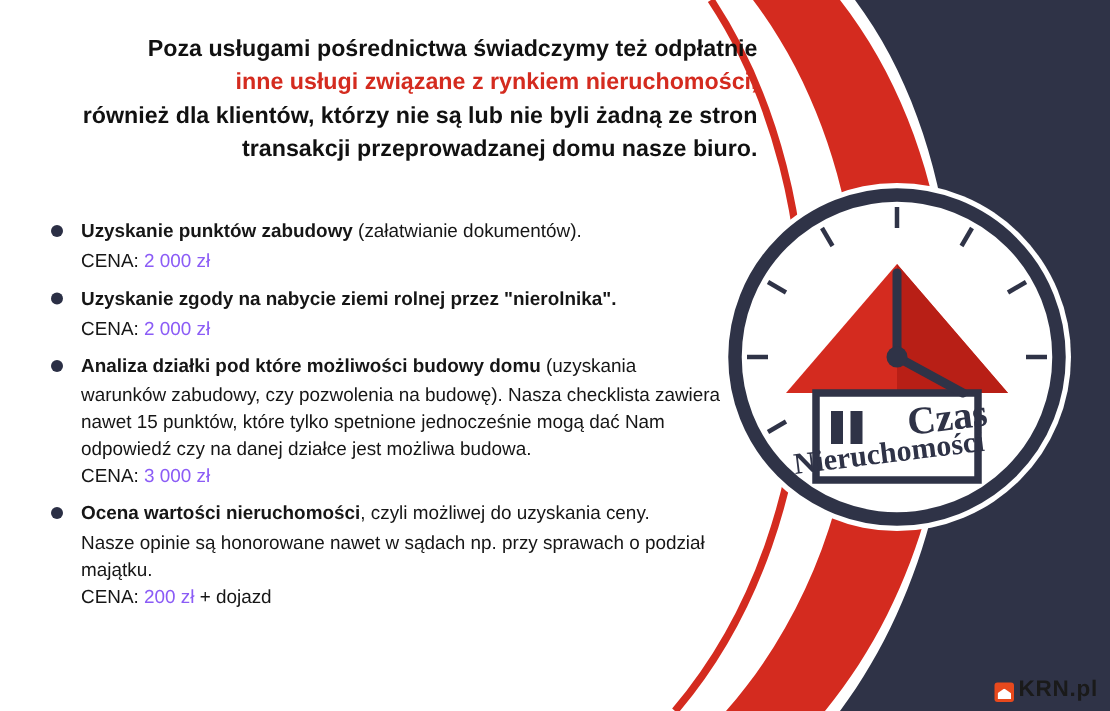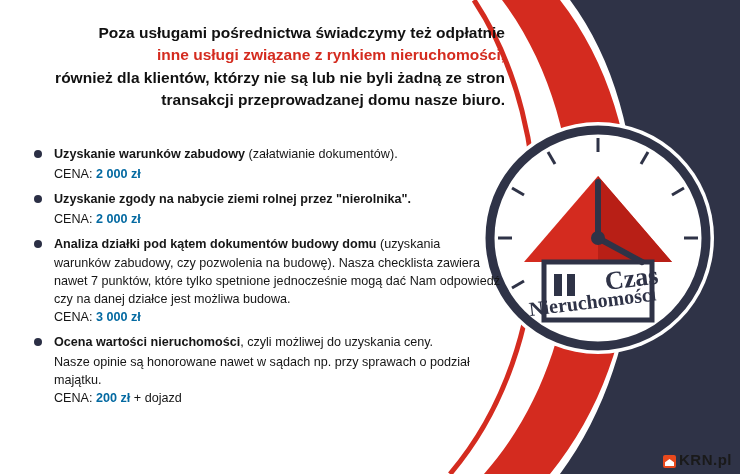--- a/index.html
+++ b/index.html
@@ -71,21 +71,21 @@
     height: 8px;
     border-radius: 50%;
     background: #2b2f45;
   }
   .item .title { font-weight: bold; }
   .item .rest { font-weight: normal; text-align: right; }
   .price {
     padding-left: 20px;
     margin-bottom: 7px;
   }
-  .price .amount { color: #0369a1; font-weight: bold; text-align: right; }
+  .price .amount { color: #8b5cf6; font-weight: normal; text-align: right; }
   .body-text { padding-left: 20px; }
 
   
   .logo-word {
     font-family: "Liberation Serif", serif;
   }
 
   
   .krn {
     position: absolute;
@@ -166,41 +166,41 @@
     <span class="line">Poza usługami pośrednictwa świadczymy też odpłatnie</span>
     <span class="line red">inne usługi związane z rynkiem nieruchomości,</span>
     <span class="line">również dla klientów, którzy nie są lub nie byli żadną ze stron</span>
     <span class="line">transakcji przeprowadzanej domu nasze biuro.</span>
   </div>
 
   <div class="list">
 
     <div class="item">
       <span class="dot"></span>
-      <span class="title">Uzyskanie warunków zabudowy</span><span class="rest"> (załatwianie dokumentów).</span>
+      <span class="title">Uzyskanie punktów zabudowy</span><span class="rest"> (załatwianie dokumentów).</span>
     </div>
     <div class="price">
       <span>CENA:</span>
       <span class="amount">2 000 zł</span>
     </div>
 
     <div class="item">
       <span class="dot"></span>
       <span class="title">Uzyskanie zgody na nabycie ziemi rolnej przez "nierolnika".</span>
     </div>
     <div class="price">
       <span>CENA:</span>
       <span class="amount">2 000 zł</span>
     </div>
 
     <div class="item">
       <span class="dot"></span>
-      <span class="title">Analiza działki pod kątem dokumentów budowy domu</span><span class="rest"> (uzyskania</span>
-    </div>
-    <div class="body-text">warunków zabudowy, czy pozwolenia na budowę). Nasza checklista zawiera nawet 7 punktów, które tylko spetnione jednocześnie mogą dać Nam odpowiedź czy na danej działce jest możliwa budowa.</div>
+      <span class="title">Analiza działki pod które możliwości budowy domu</span><span class="rest"> (uzyskania</span>
+    </div>
+    <div class="body-text">warunków zabudowy, czy pozwolenia na budowę). Nasza checklista zawiera nawet 15 punktów, które tylko spetnione jednocześnie mogą dać Nam odpowiedź czy na danej działce jest możliwa budowa.</div>
     <div class="price">
       <span>CENA:</span>
       <span class="amount">3 000 zł</span>
     </div>
 
     <div class="item">
       <span class="dot"></span>
       <span class="title">Ocena wartości nieruchomości</span><span class="rest">, czyli możliwej do uzyskania ceny.</span>
     </div>
     <div class="body-text">Nasze opinie są honorowane nawet w sądach np. przy sprawach o podział majątku.</div>

